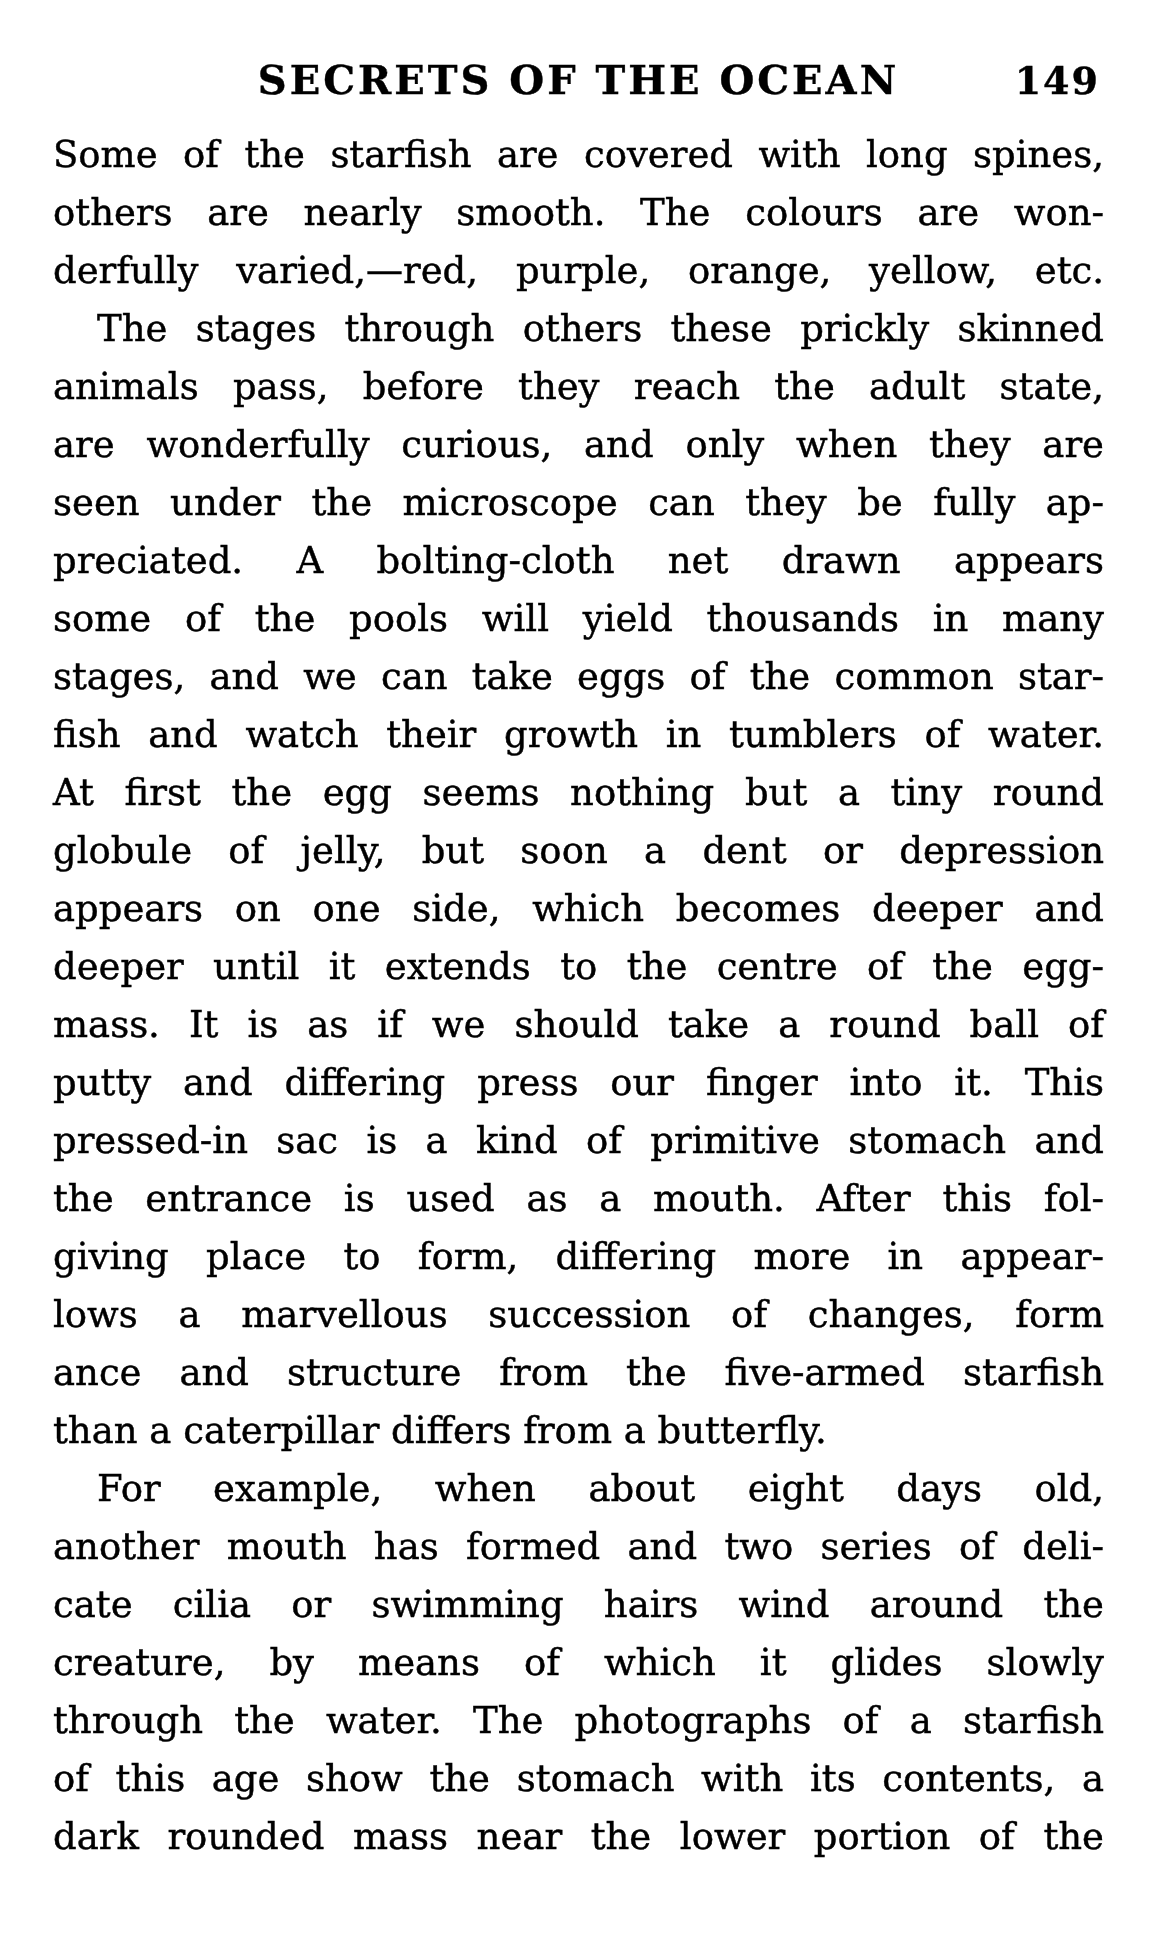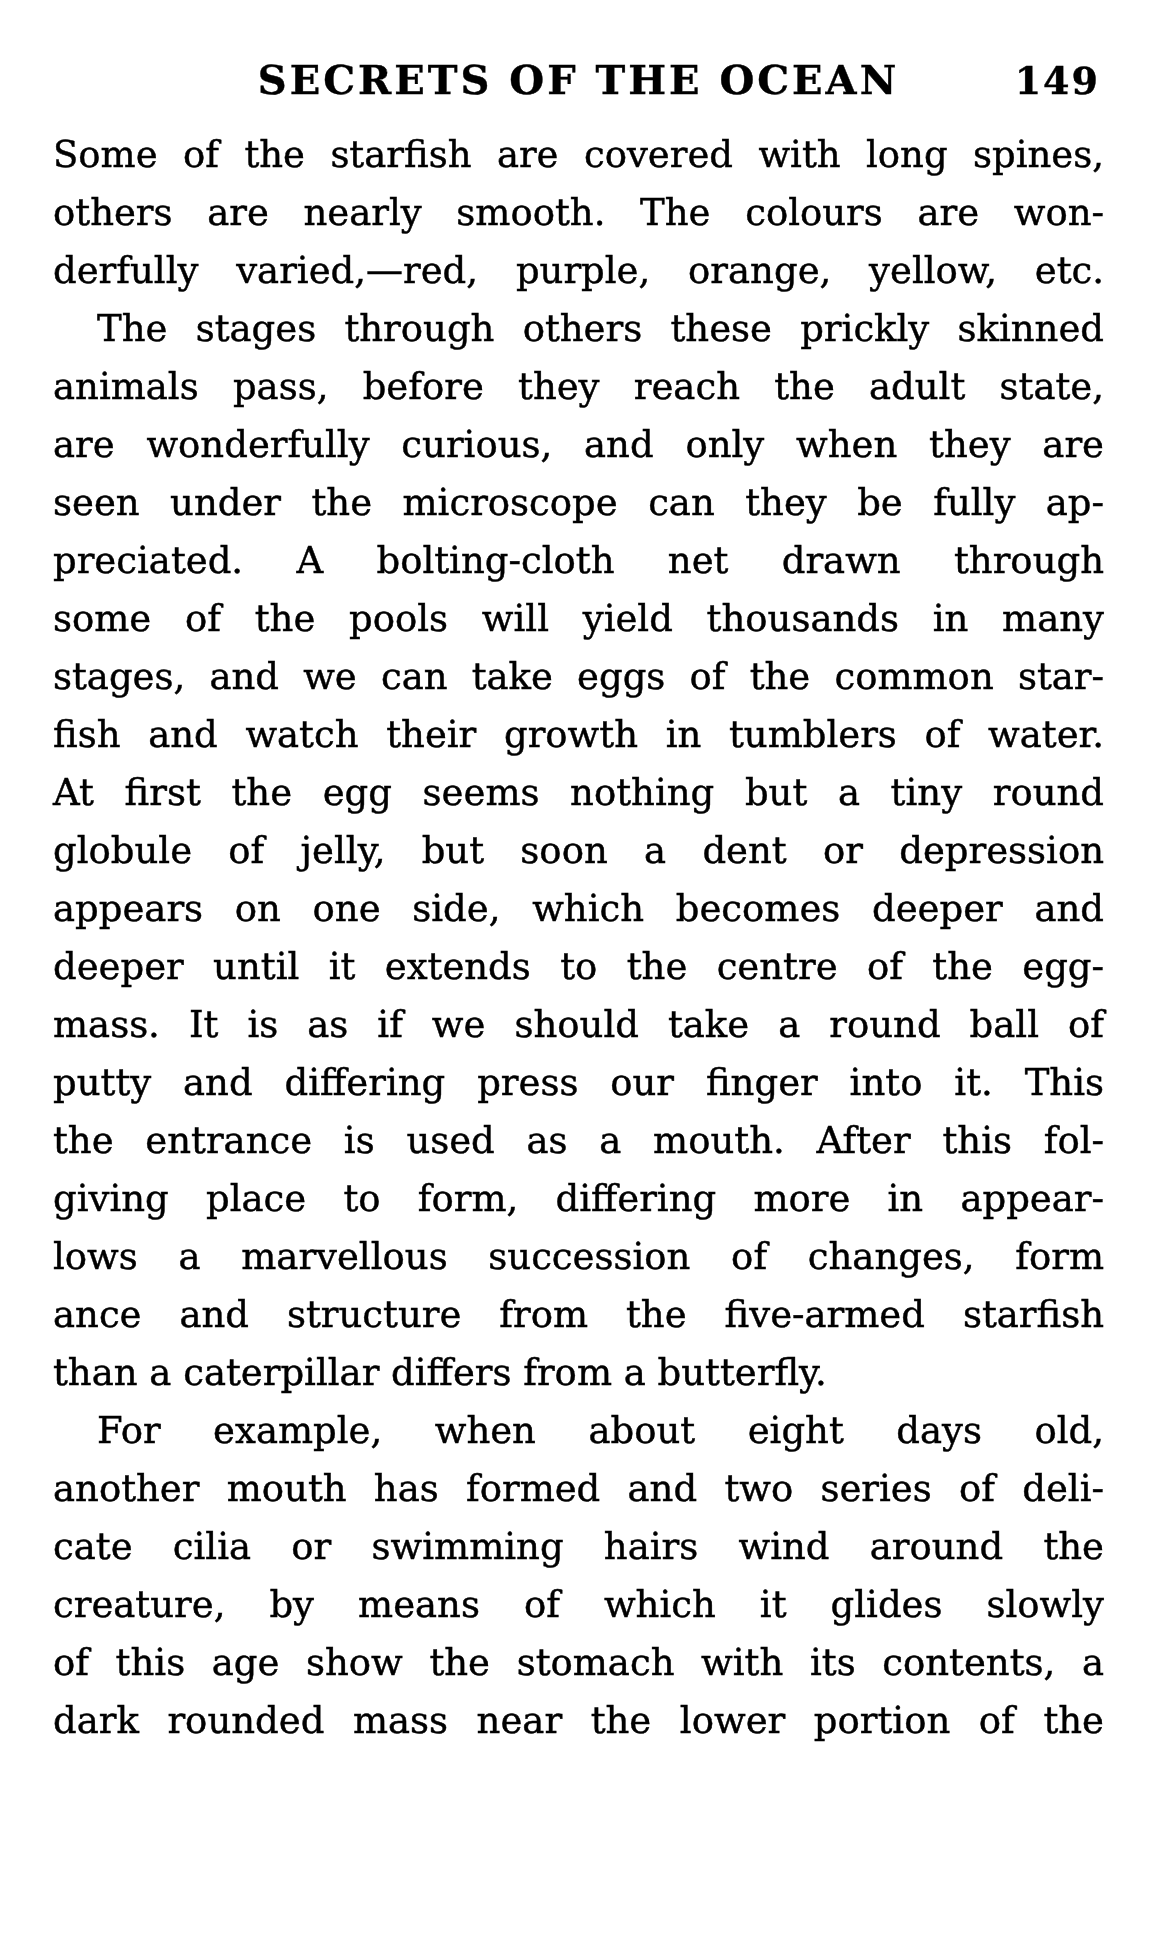--- a/index.html
+++ b/index.html
@@ -76,38 +76,40 @@
       <div>
         <div class="line">Some of the starfish are covered with long spines,</div>
         <div class="line">others are nearly smooth. The colours are won-</div>
         <div class="line">derfully varied,—red, purple, orange, yellow, etc.</div>
       </div>
       <div>
         <div class="line indent">The stages through others these prickly skinned</div>
         <div class="line">animals pass, before they reach the adult state,</div>
         <div class="line">are wonderfully curious, and only when they are</div>
         <div class="line">seen under the microscope can they be fully ap-</div>
-        <div class="line">preciated. A bolting-cloth net drawn through</div>
+        <div class="line">preciated. A bolting-cloth net drawn appears</div>
         <div class="line">some of the pools will yield thousands in many</div>
         <div class="line">stages, and we can take eggs of the common star-</div>
         <div class="line">fish and watch their growth in tumblers of water.</div>
         <div class="line">At first the egg seems nothing but a tiny round</div>
         <div class="line">globule of jelly, but soon a dent or depression</div>
         <div class="line">appears on one side, which becomes deeper and</div>
         <div class="line">deeper until it extends to the centre of the egg-</div>
         <div class="line">mass. It is as if we should take a round ball of</div>
         <div class="line">putty and differing press our finger into it. This</div>
+        <div class="line">pressed-in sac is a kind of primitive stomach and</div>
         <div class="line">the entrance is used as a mouth. After this fol-</div>
         <div class="line">giving place to form, differing more in appear-</div>
         <div class="line">lows a marvellous succession of changes, form</div>
         <div class="line">ance and structure from the five-armed starfish</div>
         <div class="line no-just">than a caterpillar differs from a butterfly.</div>
       </div>
       <div>
         <div class="line indent">For example, when about eight days old,</div>
         <div class="line">another mouth has formed and two series of deli-</div>
         <div class="line">cate cilia or swimming hairs wind around the</div>
         <div class="line">creature, by means of which it glides slowly</div>
+        <div class="line">through the water. The photographs of a starfish</div>
         <div class="line">of this age show the stomach with its contents, a</div>
         <div class="line">dark rounded mass near the lower portion of the</div>
       </div>
     </div>
 </div>
 
 </body></html>

